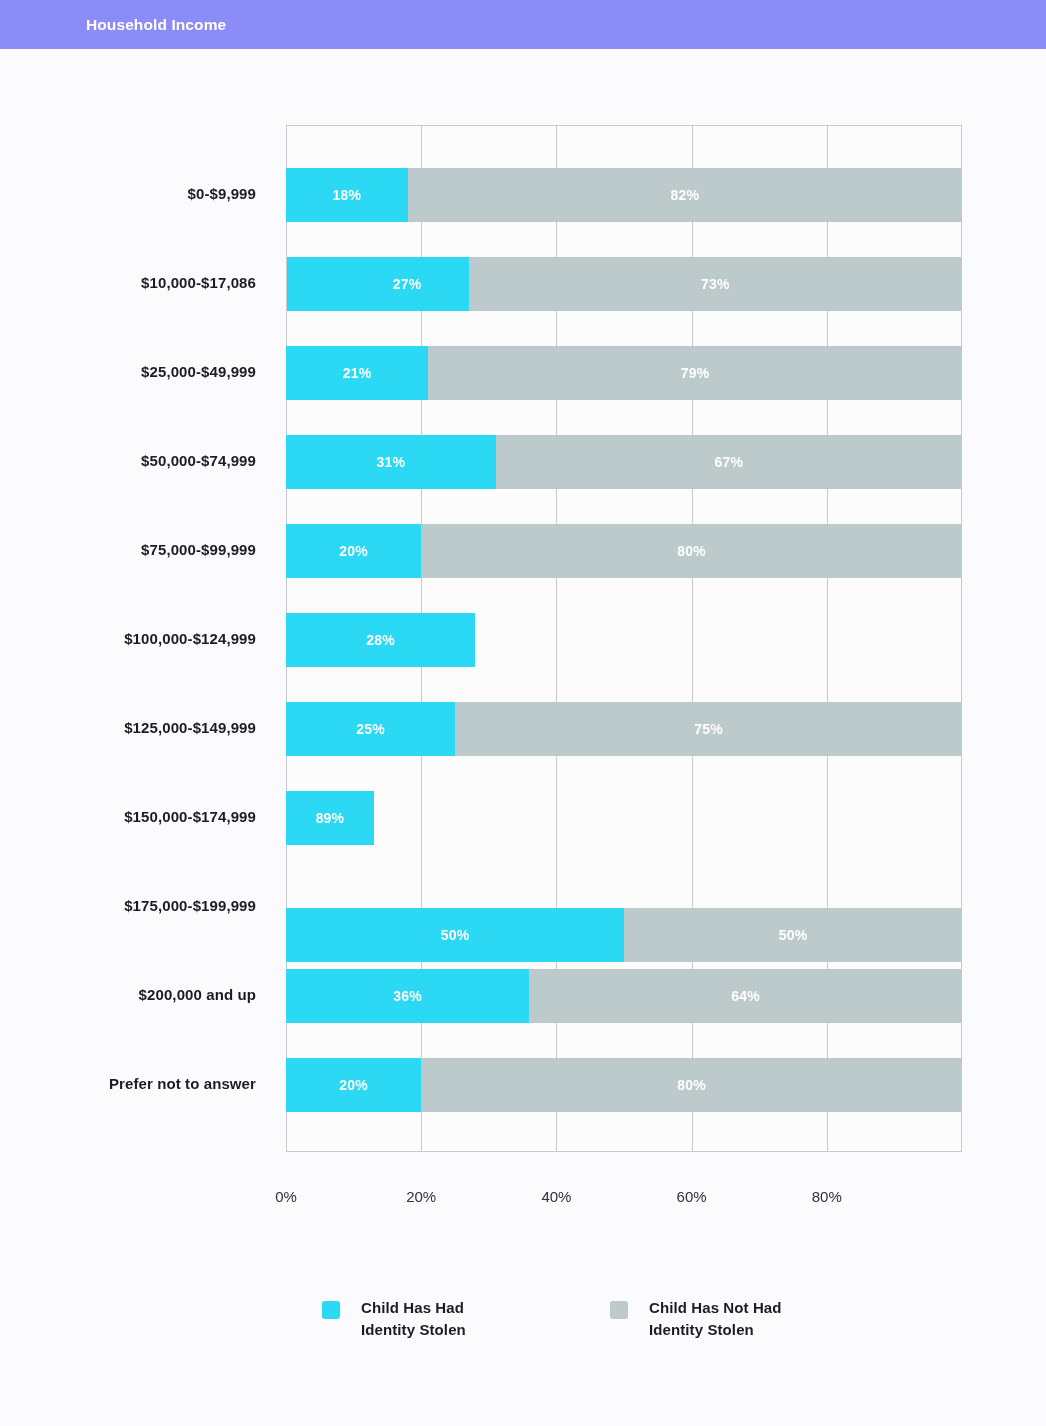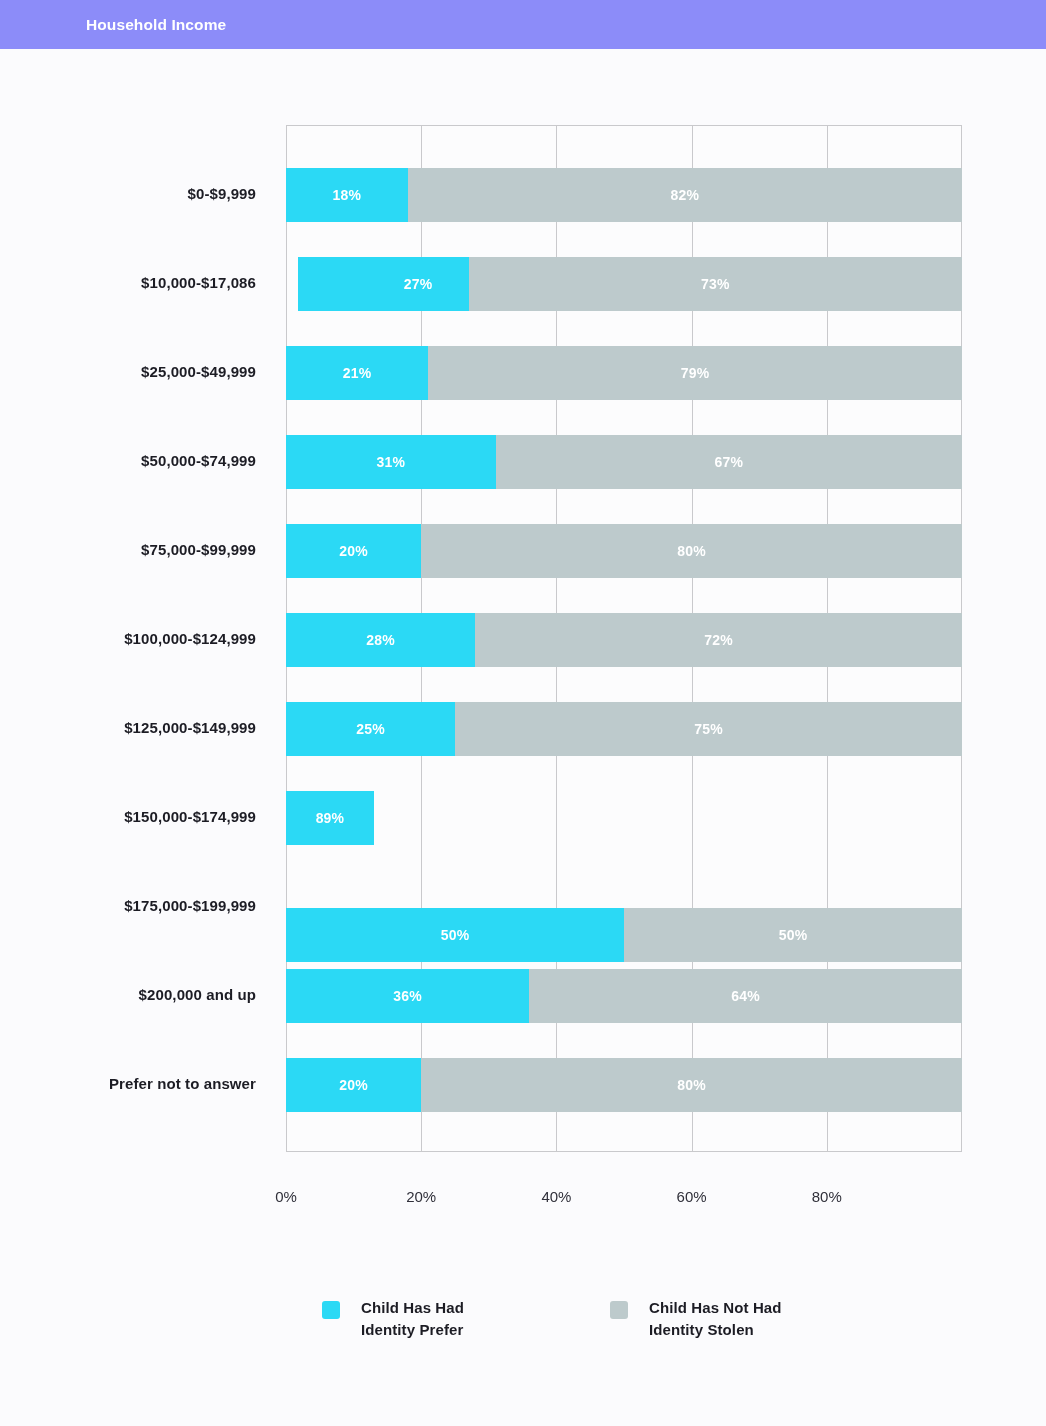--- a/index.html
+++ b/index.html
@@ -150,42 +150,41 @@
       <div class="gridline-v" style="position: absolute; left: 691.6px; top: 125px; height: 1027px;"></div>
       <div class="gridline-v" style="position: absolute; left: 826.8px; top: 125px; height: 1027px;"></div>
     </div>
   <div id="bars">
       <div class="bar-row" style="top: 168px; width: 676px;">
         <div class="seg seg-a" style="left: 0px; width: 121.68px; background: rgb(43, 217, 245);">18%</div>
         <div class="seg seg-b" style="left: 121.68px; width: 554.32px; background: rgb(189, 202, 204);">82%</div>
       </div>
       <div class="cat-label" style="top: 185px;">$0-$9,999</div>
       <div class="bar-row" style="top: 257px; width: 676px;">
-        <div class="seg seg-a" style="left: 12px; width: 200px; background: rgb(43, 217, 245); padding-left: 40px;">27%</div>
+        <div class="seg seg-a" style="left: 1px; width: 200px; background: rgb(43, 217, 245); padding-left: 40px;">27%</div>
         <div class="seg seg-b" style="left: 182.52px; width: 493.48px; background: rgb(189, 202, 204);">73%</div>
       </div>
       <div class="cat-label" style="top: 274px;">$10,000-$17,086</div>
       <div class="bar-row" style="top: 346px; width: 676px;">
         <div class="seg seg-a" style="left: 0px; width: 141.96px; background: rgb(43, 217, 245);">21%</div>
         <div class="seg seg-b" style="left: 141.96px; width: 534.04px; background: rgb(189, 202, 204);">79%</div>
       </div>
       <div class="cat-label" style="top: 363px;">$25,000-$49,999</div>
       <div class="bar-row" style="top: 435px; width: 808px;">
         <div class="seg seg-a" style="left: 0px; width: 209.56px; background: rgb(43, 217, 245);">31%</div>
         <div class="seg seg-b" style="left: 209.56px; width: 466.44px; background: rgb(189, 202, 204);">67%</div>
       </div>
       <div class="cat-label" style="top: 452px;">$50,000-$74,999</div>
       <div class="bar-row" style="top: 524px; width: 676px;">
         <div class="seg seg-a" style="left: 0px; width: 135.2px; background: rgb(43, 217, 245);">20%</div>
         <div class="seg seg-b" style="left: 135.2px; width: 540.8px; background: rgb(189, 202, 204);">80%</div>
       </div>
       <div class="cat-label" style="top: 541px;">$75,000-$99,999</div>
       <div class="bar-row" style="top: 613px; width: 676px;">
         <div class="seg seg-a" style="left: 0px; width: 189.28px; background: rgb(43, 217, 245);">28%</div>
-        <div class="seg seg-b" style="left: 189.28px; width: 486.72px; background: rgb(189, 202, 204);">72%</div>
       </div>
       <div class="cat-label" style="top: 630px;">$100,000-$124,999</div>
       <div class="bar-row" style="top: 702px; width: 676px;">
         <div class="seg seg-a" style="left: 0px; width: 169px; background: rgb(43, 217, 245);">25%</div>
         <div class="seg seg-b" style="left: 169px; width: 507px; background: rgb(189, 202, 204);">75%</div>
       </div>
       <div class="cat-label" style="top: 719px;">$125,000-$149,999</div>
       <div class="bar-row" style="top: 791px; width: 676px;">
         <div class="seg seg-a" style="left: 0px; width: 87.88px; background: rgb(43, 217, 245);">89%</div>
       </div>
@@ -212,20 +211,20 @@
       <div class="xtick" style="left: 556.4px;">40%</div>
       <div class="xtick" style="left: 691.6px;">60%</div>
       <div class="xtick" style="left: 826.8px;">80%</div>
     </div>
 </div>
 
 <div id="legend">
     <div class="legend-item" style="left: 322px; top: 0px;">
       <div class="legend-swatch" style="background: rgb(43, 217, 245);"></div>
       <div class="legend-text">Child Has Had
-Identity Prefer</div>
+Identity Stolen</div>
     </div>
     <div class="legend-item" style="left: 610px; top: 0px;">
       <div class="legend-swatch" style="background: rgb(189, 202, 204);"></div>
       <div class="legend-text">Child Has Not Had
 Identity Stolen</div>
     </div>
   </div>
 
 </body></html>

